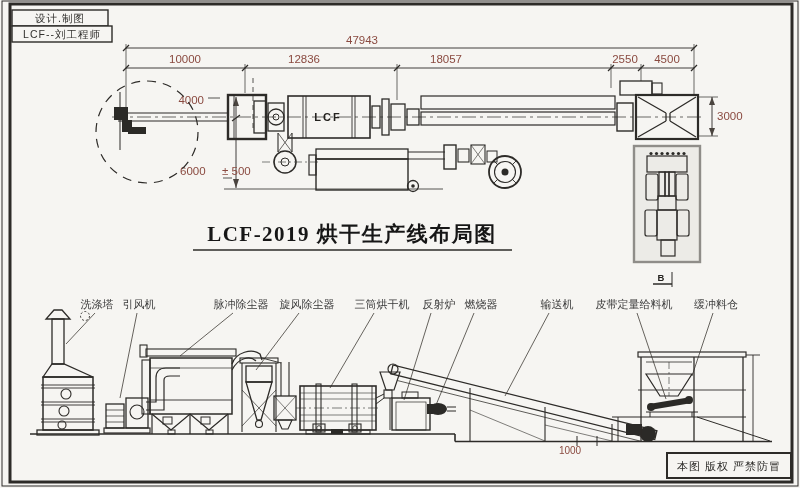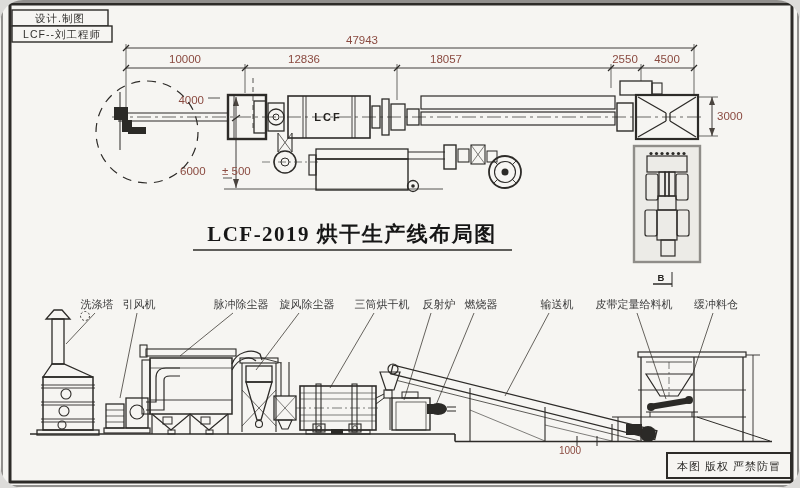--- a/index.html
+++ b/index.html
@@ -1,16 +1,16 @@
 <!DOCTYPE html>
 <html style="--paper: #f6f5f2; --line: #2d2b28; --dim: #8a4a40; --label: #3a3a3a;"><head>
 <meta charset="utf-8">
 <style>
   html,body{margin:0;padding:0;background:#dddcda;}
-  .stage{width:800px;height:488px;background:var(--paper,#f6f5f2);position:relative;overflow:hidden;border-radius:23px;}
+  .stage{width:800px;height:488px;background:var(--paper,#f6f5f2);position:relative;overflow:hidden;}
   svg{display:block;}
   text{font-family:"Liberation Sans","DejaVu Sans",sans-serif;}
   .t-dim{fill:var(--dim,#8a4a40);font-size:11.5px;}
   .t-dim-s{fill:var(--dim,#8a4a40);font-size:10px;}
   .t-lbl{fill:var(--label,#3a3a3a);font-size:11px;}
   .t-title{font-family:"Liberation Serif","DejaVu Serif",serif;font-weight:bold;font-size:21px;fill:#161616;letter-spacing:1.5px;}
   .t-block{fill:#33322f;font-size:10.5px;letter-spacing:1px;}
   .t-lcf{font-size:11px;font-weight:bold;letter-spacing:2px;fill:#24221f;}
   .t-b{font-size:9.5px;font-weight:bold;fill:#24221f;}
   .t-copy{fill:#2c2b28;font-size:11px;letter-spacing:1px;}

